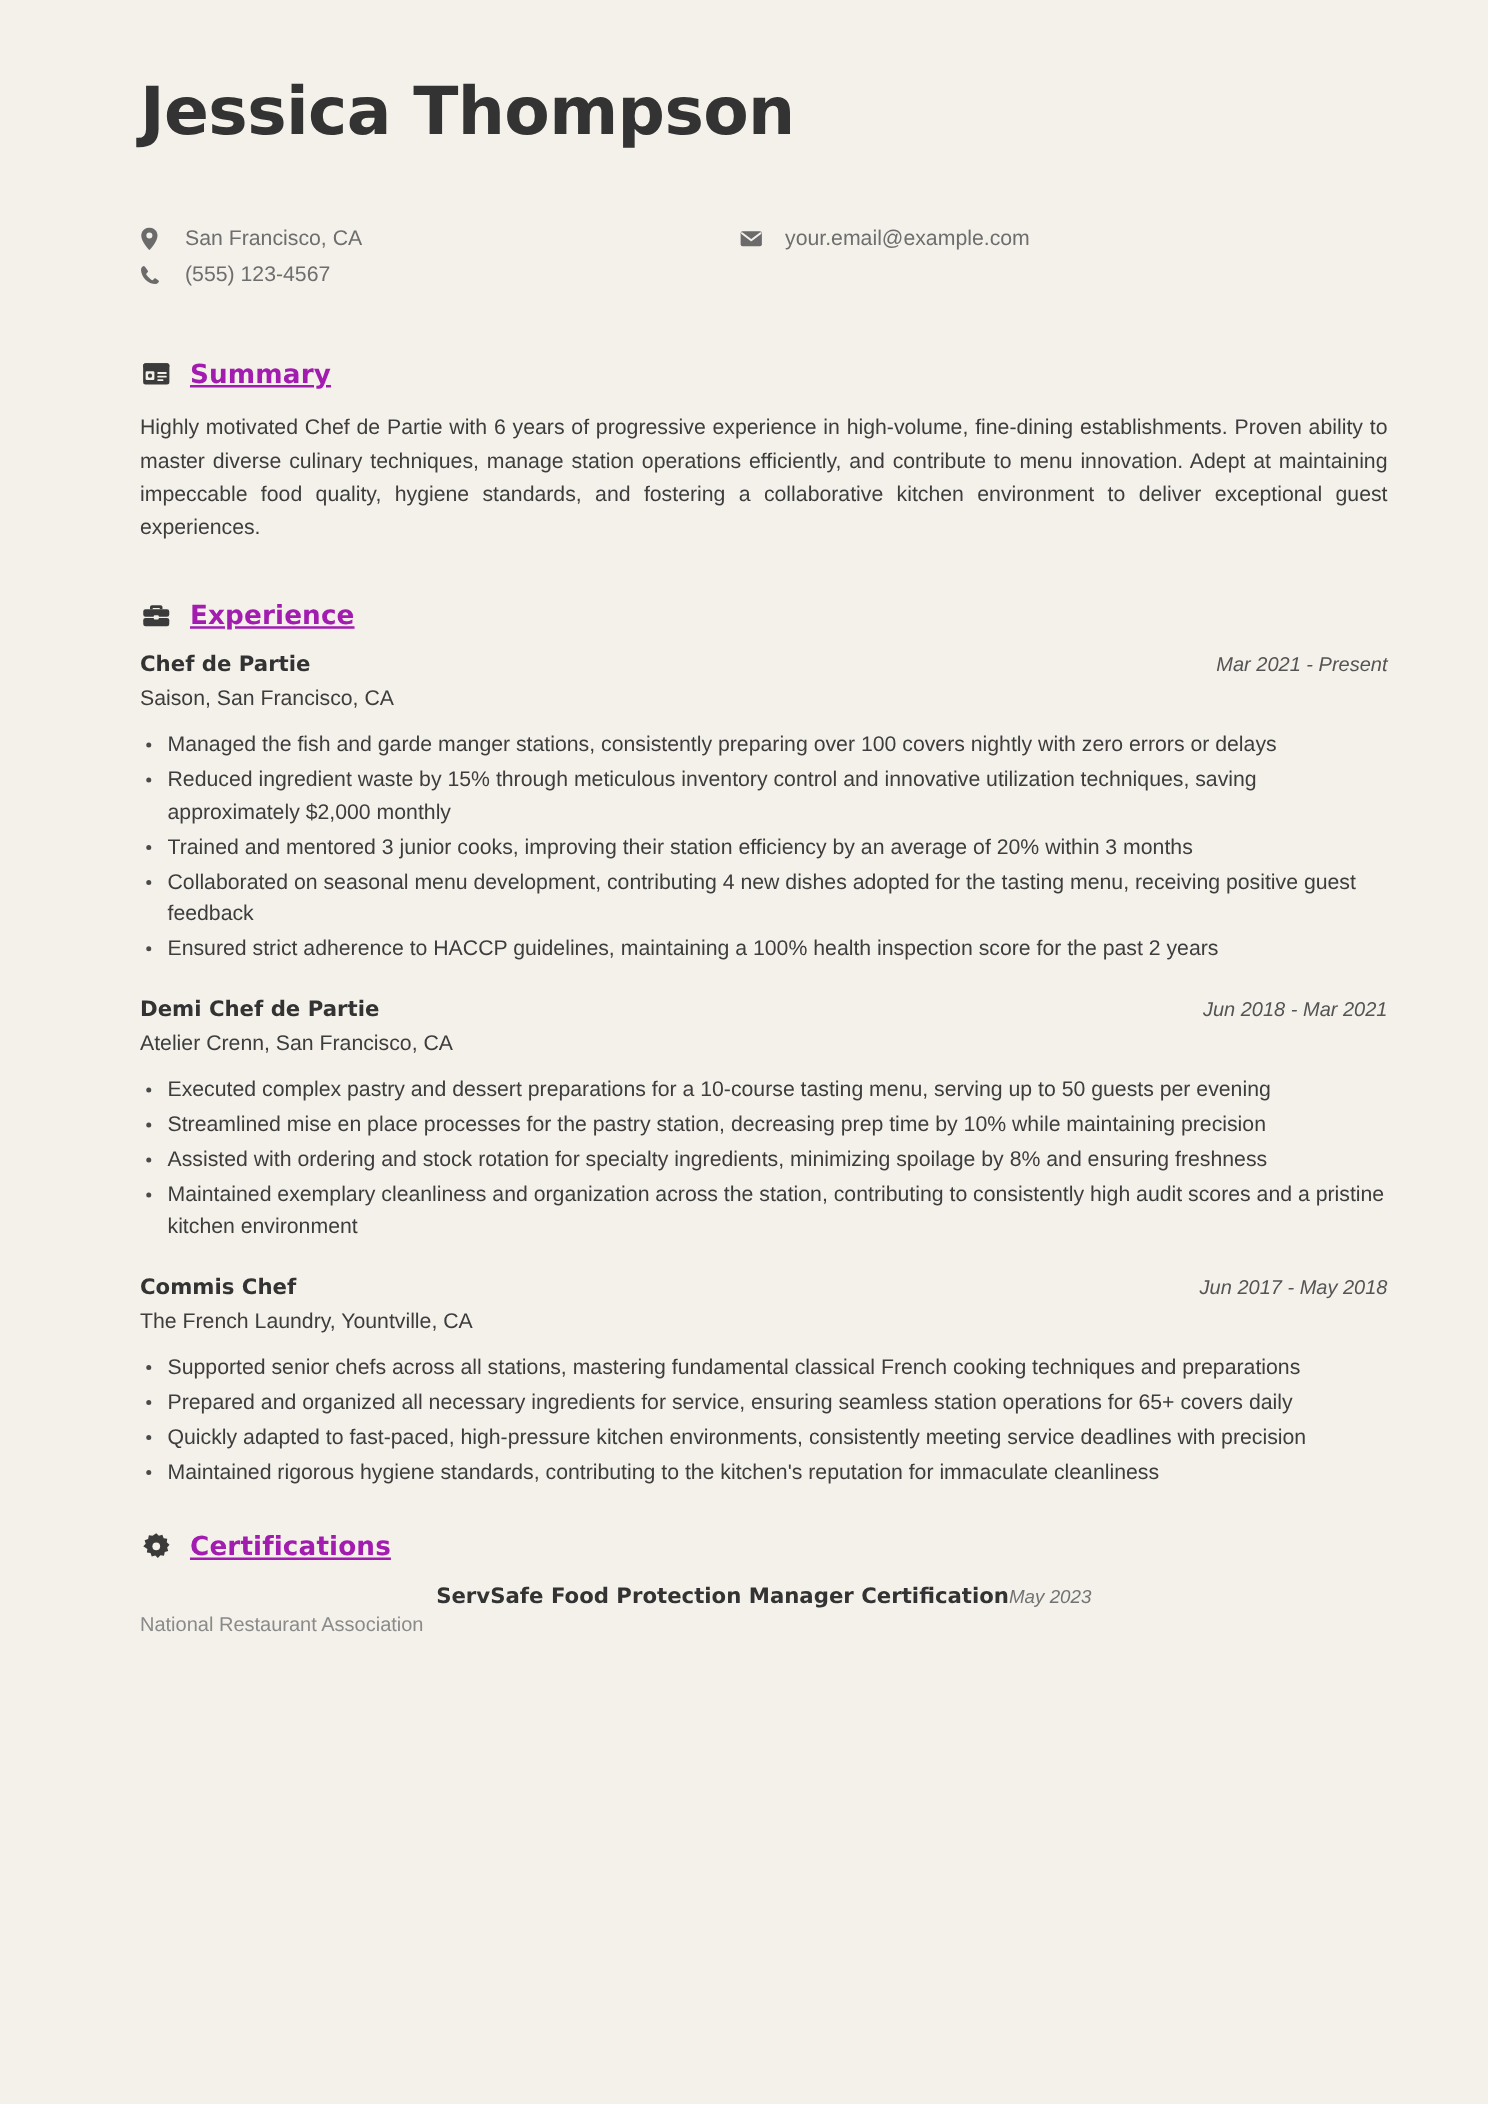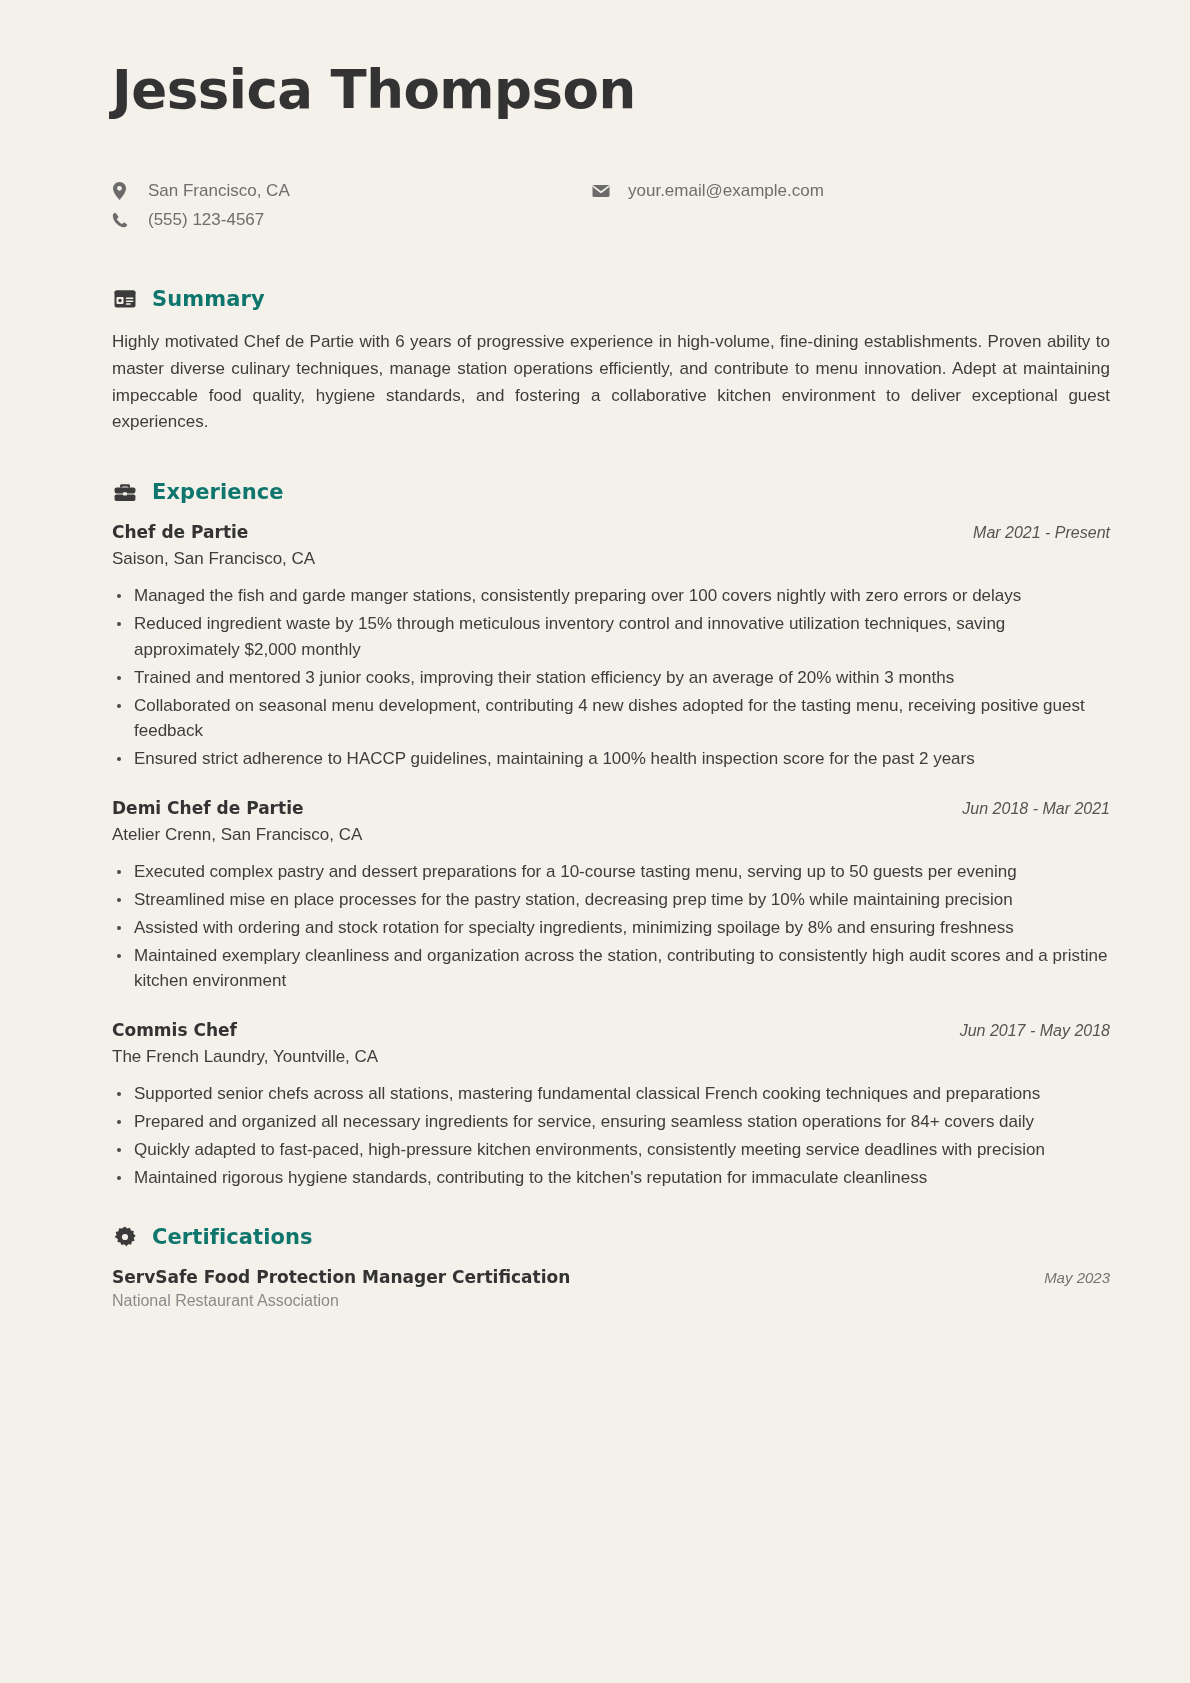--- a/index.html
+++ b/index.html
@@ -75,22 +75,23 @@
     display: inline-flex;
     align-items: center;
     justify-content: center;
     margin-right: 14px;
     color: #3b3b3b;
   }
   .section-title {
     font-family: "DejaVu Sans", sans-serif;
     font-size: 21px;
     font-weight: bold;
-    color: #0f766e;
+    color: #a21caf;
     letter-spacing: 0.1px;
+    text-decoration: underline;
   }
 
   
   .summary-text {
     font-size: 17px;
     line-height: 1.58;
     color: #3d3d3d;
     text-align: justify;
     margin: 0 0 44px 0;
     max-width: 1030px;
@@ -143,21 +144,21 @@
     height: 4px;
     border-radius: 50%;
     background: #4a4a4a;
   }
 
   
   .cert-section { margin-top: 34px; }
   .cert { margin-bottom: 8px; }
   .cert-head {
     display: flex;
-    justify-content: space-between;
+    justify-content: center;
     align-items: baseline;
     margin-bottom: 5px;
   }
   .cert-name {
     font-family: "DejaVu Sans", sans-serif;
     font-size: 17px;
     font-weight: bold;
     color: #333333;
   }
   .cert-date {
@@ -276,21 +277,21 @@
     </div>
 
     <div class="job">
       <div class="job-head">
         <span class="job-title">Commis Chef</span>
         <span class="job-dates">Jun 2017 - May 2018</span>
       </div>
       <div class="job-company">The French Laundry, Yountville, CA</div>
       <ul class="bullets">
         <li>Supported senior chefs across all stations, mastering fundamental classical French cooking techniques and preparations</li>
-        <li>Prepared and organized all necessary ingredients for service, ensuring seamless station operations for 84+ covers daily</li>
+        <li>Prepared and organized all necessary ingredients for service, ensuring seamless station operations for 65+ covers daily</li>
         <li>Quickly adapted to fast-paced, high-pressure kitchen environments, consistently meeting service deadlines with precision</li>
         <li>Maintained rigorous hygiene standards, contributing to the kitchen's reputation for immaculate cleanliness</li>
       </ul>
     </div>
   </div>
 
   <div class="section cert-section">
     <div class="section-head">
       <span class="section-icon">
         <svg width="22" height="22" viewBox="0 0 22 22" aria-hidden="true">

